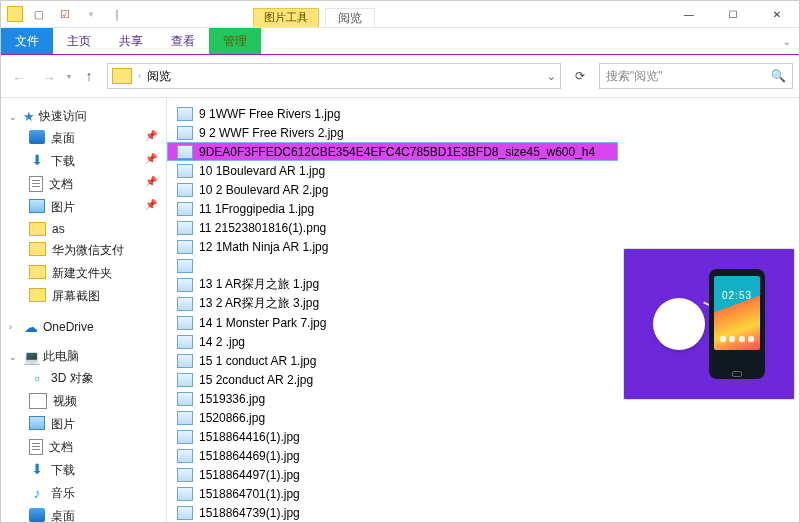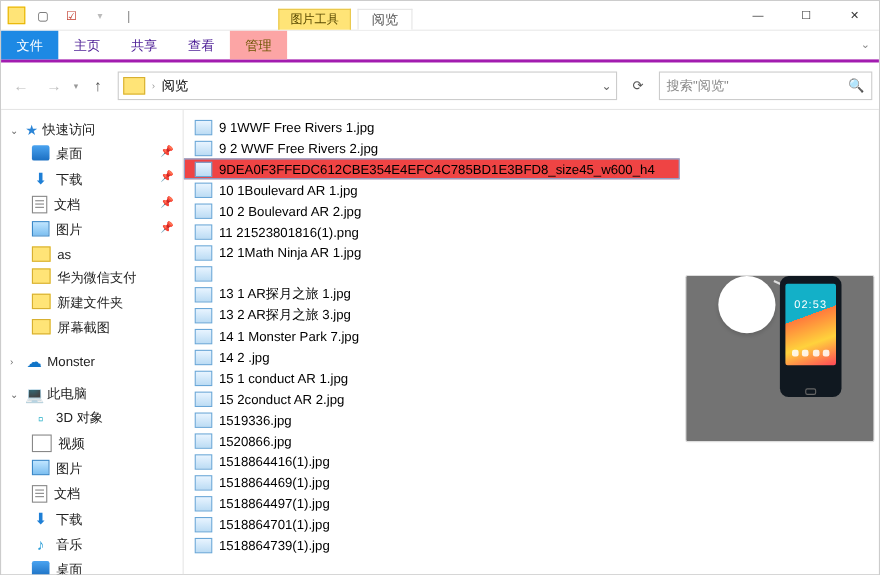--- a/index.html
+++ b/index.html
@@ -13,24 +13,24 @@
   .qat-sep{color:#bbb;font-size:9px}
   .tb-center{flex:1;display:flex;align-items:flex-end;padding-left:120px}
   .context-tabs{display:flex}
   .ctx-tab-head{background:#ffe477;color:#5a4a00;padding:1px 10px 1px;font-size:11px;border:1px solid #e8c64a;border-bottom:none}
   .ctx-tab-body{background:#fff;color:#555;padding:1px 12px 0;font-size:12px;border:1px solid #e5e5e5;border-bottom:none;margin-left:6px}
   .tb-right{display:flex}
   .win-btn{width:44px;display:flex;align-items:center;justify-content:center;font-family:"Segoe MDL2 Assets","Segoe UI Symbol",sans-serif;font-size:10px;color:#333}
   .win-btn.close{width:44px}
 
   
-  .ribbon{height:26px;display:flex;align-items:center;background:#fff;border-bottom:3px solid #a21caf}
+  .ribbon{height:26px;display:flex;align-items:center;background:#fff;border-bottom:1px solid #a21caf}
   .ribbon .file-tab{background:#1d89e4;color:#fff;padding:0 14px;height:100%;display:flex;align-items:center;font-size:12px}
   .ribbon .tab{padding:0 14px;height:100%;display:flex;align-items:center;color:#4c1d95}
-  .ribbon .tab.ctx{background:#fca5a5;color:#6a5500}
+  .ribbon .tab.ctx{background:#22c55e;color:#6a5500}
   .ribbon-right{margin-left:auto;padding:0 8px;color:#555;display:flex;align-items:center}
   .chev{font-size:10px;color:#888}
 
   
   .addrbar{height:34px;display:flex;align-items:center;gap:6px;padding:4px 6px;background:#fff;border-bottom:1px solid #e5e5e5}
   .nav-btn{width:24px;height:24px;display:flex;align-items:center;justify-content:center;color:#bbb;font-size:14px}
   .nav-btn.enabled{color:#555}
   .dropdown-arrow{font-size:8px;color:#999}
   .addr-box{flex:1;height:24px;border:1px solid #ccc;display:flex;align-items:center;background:#fff}
   .addr-folder{width:18px;height:14px;background:#ffe477;border:1px solid #d8b030;margin:0 4px}
@@ -62,26 +62,26 @@
   .ico.folder{background:#ffe477;border:1px solid #d8b030;width:15px;height:12px}
   .ico.onedrive{color:#1175c8;font-size:14px;line-height:14px;text-align:center}
   .ico.pc{color:#3a7cb8;font-size:14px;line-height:14px;text-align:center}
   .ico.cube{color:#28b1c9;font-size:14px;text-align:center}
   .ico.vid{border:1px solid #888;background:#fff}
   .ico.music{color:#2a9ed8;font-size:14px;text-align:center}
 
   
   .files{flex:1;overflow:auto;padding:6px 0;position:relative}
   .file-row{display:flex;align-items:center;gap:6px;padding:1px 8px 1px 10px;font-size:12px;height:17px;white-space:nowrap}
-  .file-row.selected{background:#ef4444;border:1px solid #7ab7e8;padding:0 7px 0 9px}
+  .file-row.selected{background:#d946ef;border:1px solid #7ab7e8;padding:0 7px 0 9px}
   .file-ico-img{width:14px;height:12px;border:1px solid #6aa7d8;background:linear-gradient(#e8f4ff,#bcdcf4);flex-shrink:0}
 
   
   .preview{width:180px;border-left:1px solid transparent;display:flex;align-items:flex-start;justify-content:center;padding-top:150px}
-  .pv-card{width:170px;height:150px;background:#737373;border:1px solid #ddd;border-radius:2px;display:flex;justify-content:center;gap:4px}
+  .pv-card{width:170px;height:150px;background:#6d28d9;border:1px solid #ddd;border-radius:2px;display:flex;align-items:center;justify-content:center;gap:4px}
   .charger{width:52px;height:52px;border-radius:50%;background:#fff;box-shadow:0 2px 4px rgba(0,0,0,.15);position:relative}
   .charger:after{content:"";position:absolute;right:-10px;top:6px;width:12px;height:2px;background:#ddd;transform:rotate(25deg)}
   .phone{width:56px;height:110px;background:#101820;border-radius:8px;padding:7px 5px 12px;box-sizing:border-box;position:relative}
   .screen{width:100%;height:74px;background:linear-gradient(160deg,#13b0c8 0%,#13b0c8 40%,#ff7a3c 40%,#ffd23c 70%,#ff4757 100%);border-radius:2px;position:relative}
   .clock{position:absolute;top:14px;left:0;right:0;text-align:center;color:#fff;font-size:10px;letter-spacing:1px}
   .dock{position:absolute;bottom:8px;left:6px;right:6px;display:flex;justify-content:space-between}
   .dock span{width:6px;height:6px;border-radius:2px;background:#fff;opacity:.85}
   .home{position:absolute;bottom:2px;left:50%;width:8px;height:4px;border:1px solid #666;border-radius:2px;transform:translateX(-50%)}
 
   ::-webkit-scrollbar{width:16px}
@@ -192,21 +192,21 @@
               <span class="ico folder"></span>
               <span>屏幕截图</span>
             </div>
           </div>
       </div>
 
       <div class="nav-group">
         <div class="nav-head">
           <span class="exp">›</span>
           <span class="ico onedrive">☁</span>
-          <span>Monster</span>
+          <span>OneDrive</span>
         </div>
       </div>
 
       <div class="nav-group">
         <div class="nav-head">
           <span class="exp">⌄</span>
           <span class="ico pc">💻</span>
           <span>此电脑</span>
         </div>
         <div id="pc-items">
@@ -255,20 +255,24 @@
           <span class="file-ico-img"></span>
           <span>9DEA0F3FFEDC612CBE354E4EFC4C785BD1E3BFD8_size45_w600_h4</span>
         </div>
         <div class="file-row">
           <span class="file-ico-img"></span>
           <span>10 1Boulevard AR 1.jpg</span>
         </div>
         <div class="file-row">
           <span class="file-ico-img"></span>
           <span>10 2 Boulevard AR 2.jpg</span>
+        </div>
+        <div class="file-row">
+          <span class="file-ico-img"></span>
+          <span>11 1Froggipedia 1.jpg</span>
         </div>
         <div class="file-row">
           <span class="file-ico-img"></span>
           <span>11 21523801816(1).png</span>
         </div>
         <div class="file-row">
           <span class="file-ico-img"></span>
           <span>12 1Math Ninja AR 1.jpg</span>
         </div>
         <div class="file-row">

